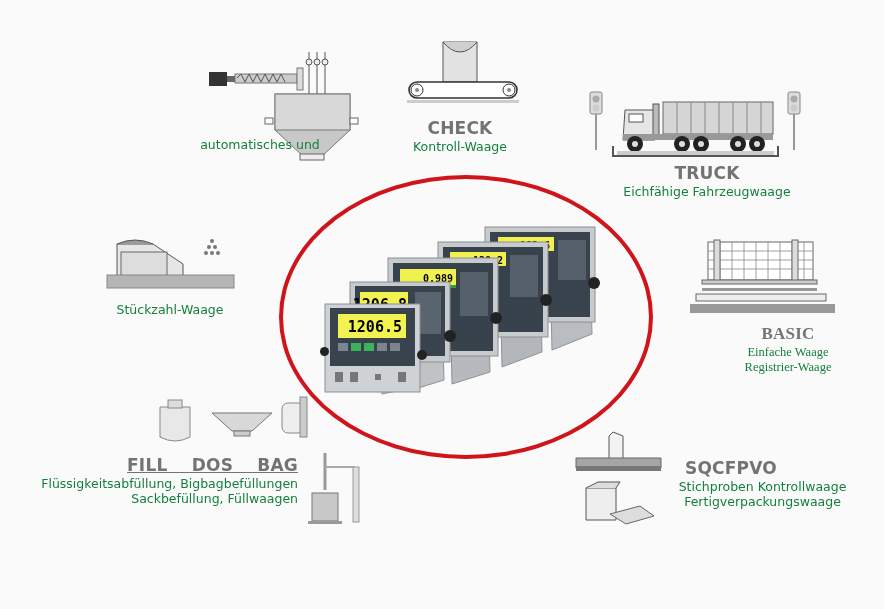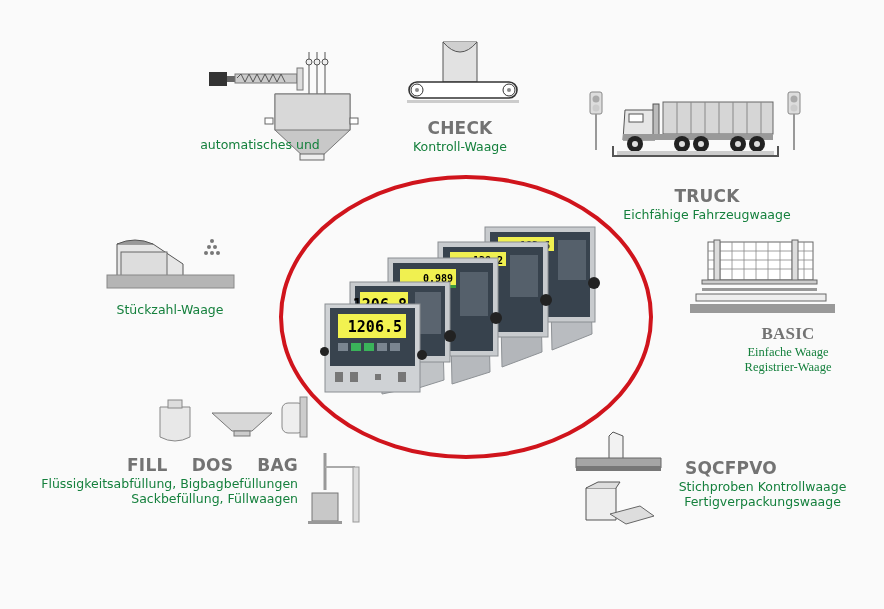--- a/index.html
+++ b/index.html
@@ -153,21 +153,21 @@
   <g fill="#ddd">
       <circle cx="50" cy="56" r="3"></circle>
       <circle cx="97" cy="56" r="3"></circle>
       <circle cx="116" cy="56" r="3"></circle>
       <circle cx="153" cy="56" r="3"></circle>
       <circle cx="172" cy="56" r="3"></circle>
     </g>
   <path d="M28,58 v10 h165 v-10" fill="none" stroke="#555" stroke-width="2"></path>
   <rect x="32" y="63" width="157" height="4" fill="#ccc"></rect>
 </svg>
-<div class="lbl" style="left:592px;top:163px;width:230px;margin-top:23px;">
+<div class="lbl" style="left:592px;top:163px;width:230px;">
   <span class="t">TRUCK</span>
   <span class="s">Eichfähige Fahrzeugwaage</span>
 </div>
 
 <svg style="left:105px;top:232px;" width="135" height="55">
   <path d="M12,12 h36 l30,20 v18 h-66z" fill="#e6e6e6" stroke="#555"></path>
   <rect x="16" y="20" width="46" height="24" fill="#ddd" stroke="#666"></rect>
   <path d="M12,12 q18,-8 36,0" fill="#999" stroke="#555"></path>
   <g fill="#777">
       <circle cx="107" cy="9" r="2"></circle>
@@ -222,21 +222,21 @@
   <rect x="132" y="8" width="22" height="30" rx="6" fill="#eee" stroke="#888"></rect>
   <rect x="150" y="2" width="7" height="40" fill="#ccc" stroke="#888"></rect>
 
   <line x1="175" y1="58" x2="175" y2="95" stroke="#999" stroke-width="3"></line>
   <line x1="175" y1="72" x2="205" y2="72" stroke="#aaa" stroke-width="2"></line>
   <rect x="203" y="72" width="6" height="55" fill="#ddd" stroke="#999"></rect>
   <rect x="162" y="98" width="26" height="28" fill="#c8c8c8" stroke="#777"></rect>
   <rect x="158" y="126" width="34" height="3" fill="#999"></rect>
 </svg>
 <div class="lbl right" style="left:20px;top:455px;width:278px;">
-  <span class="t" style="word-spacing:6px;white-space:pre;">FILL  DOS  BAG</span>
+  <span class="t" style="word-spacing:6px;white-space:pre;text-decoration:underline;">FILL  DOS  BAG</span>
   <span class="s">Flüssigkeitsabfüllung, Bigbagbefüllungen</span>
   <span class="s">Sackbefüllung, Füllwaagen</span>
 </div>
 
 <svg style="left:568px;top:430px;" width="100" height="100">
   <path d="M45,2 l10,4 v24 h-14 v-24z" fill="#f2f2f2" stroke="#555"></path>
   <path d="M8,28 h85 v10 h-85z" fill="#a5a5a5" stroke="#666"></path>
   <rect x="8" y="36" width="85" height="5" fill="#777"></rect>
   <path d="M18,58 h30 v32 h-30z" fill="#eee" stroke="#555"></path>
   <path d="M18,58 l12,-6 h22 l-4,6" fill="#ddd" stroke="#555"></path>

